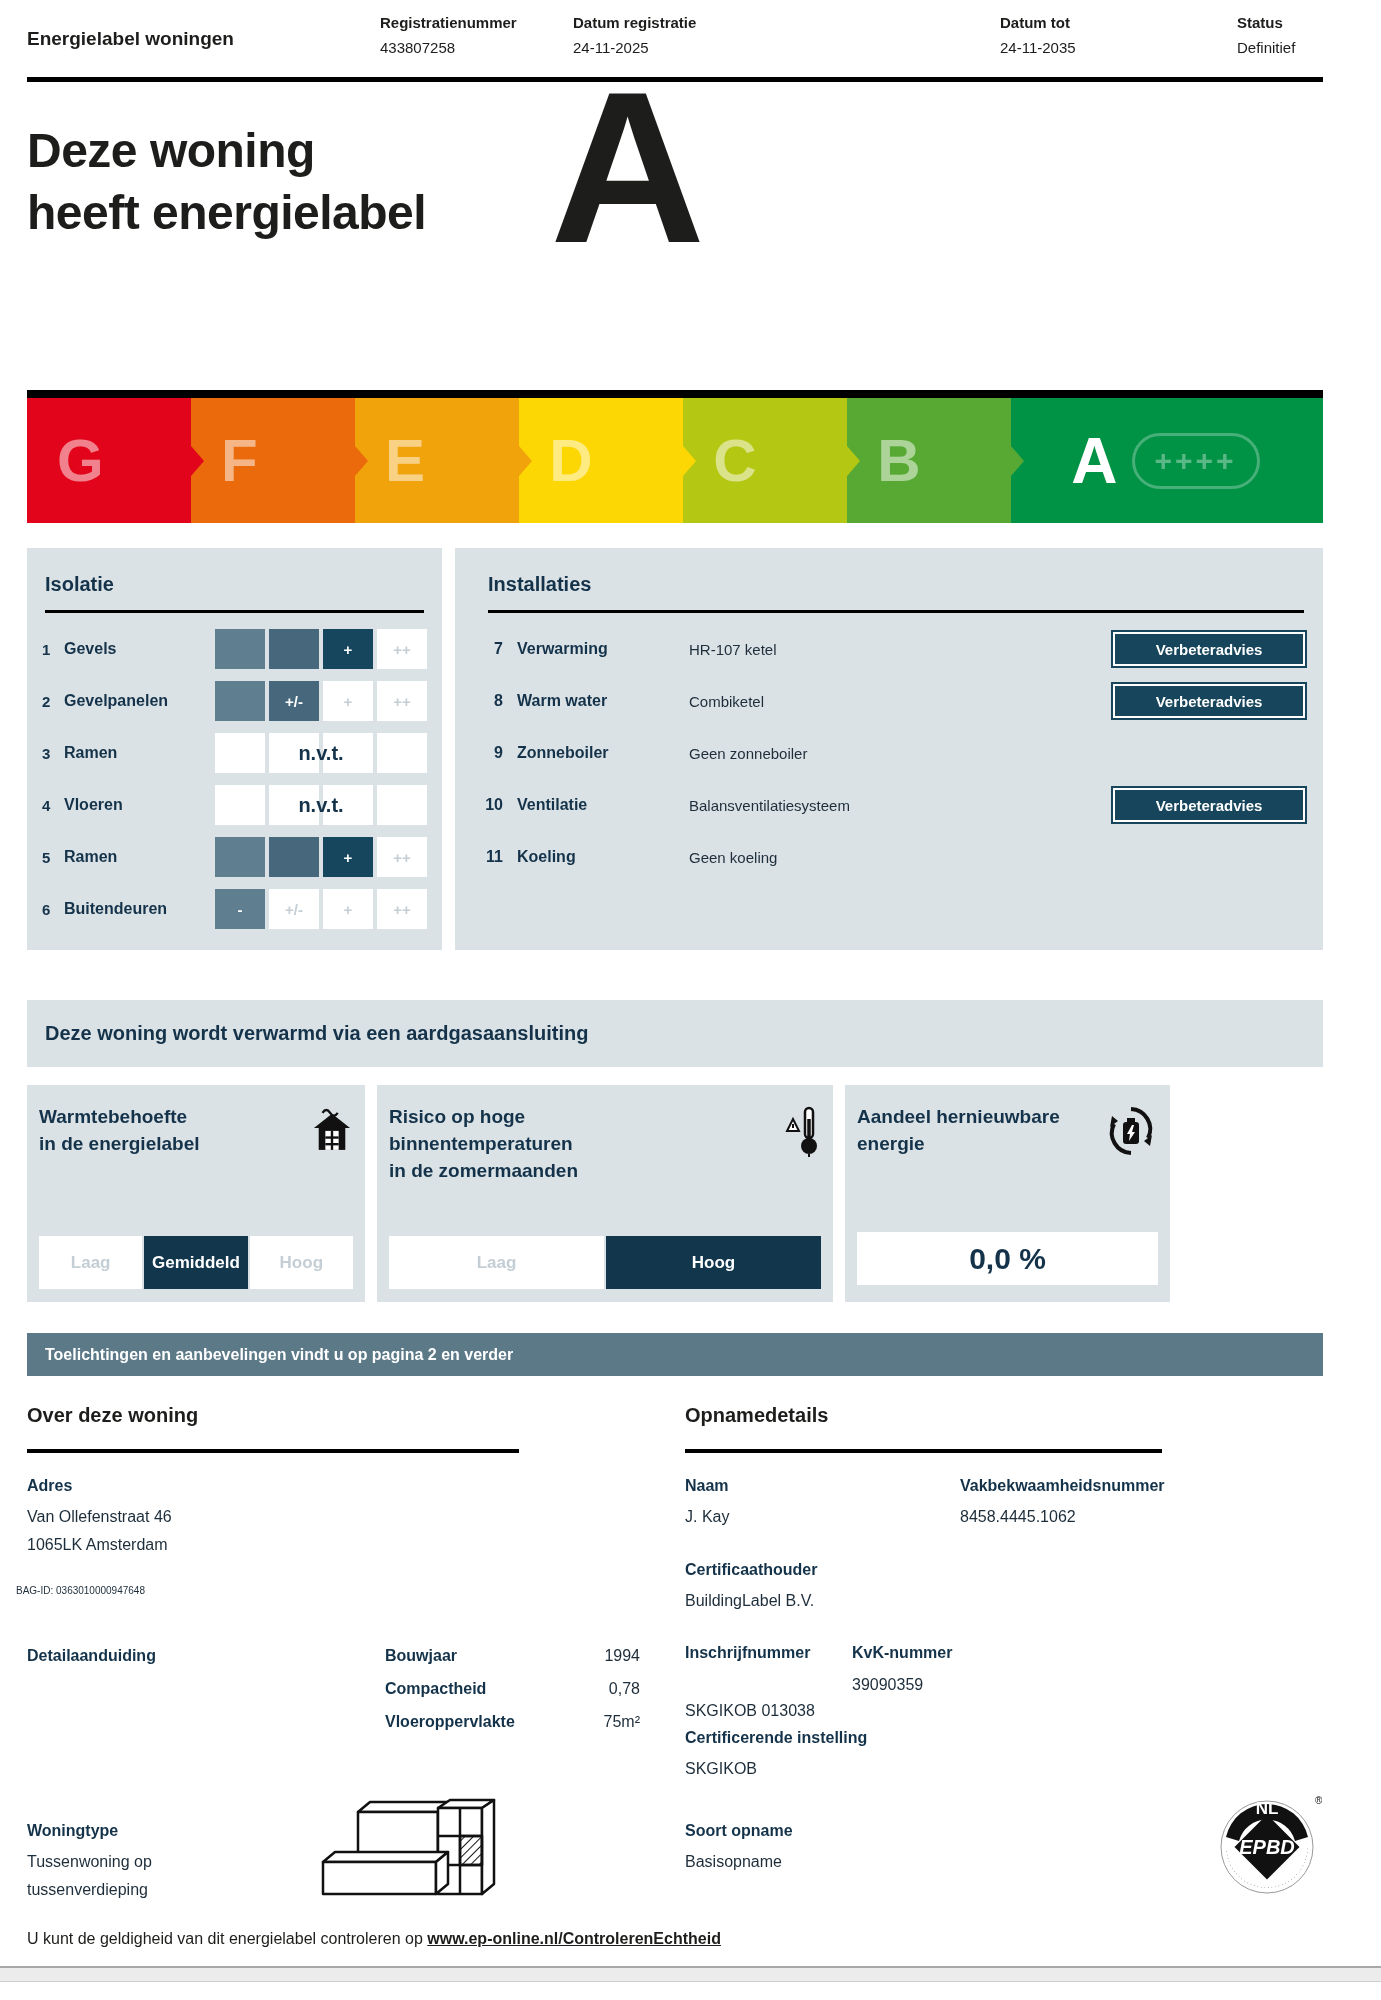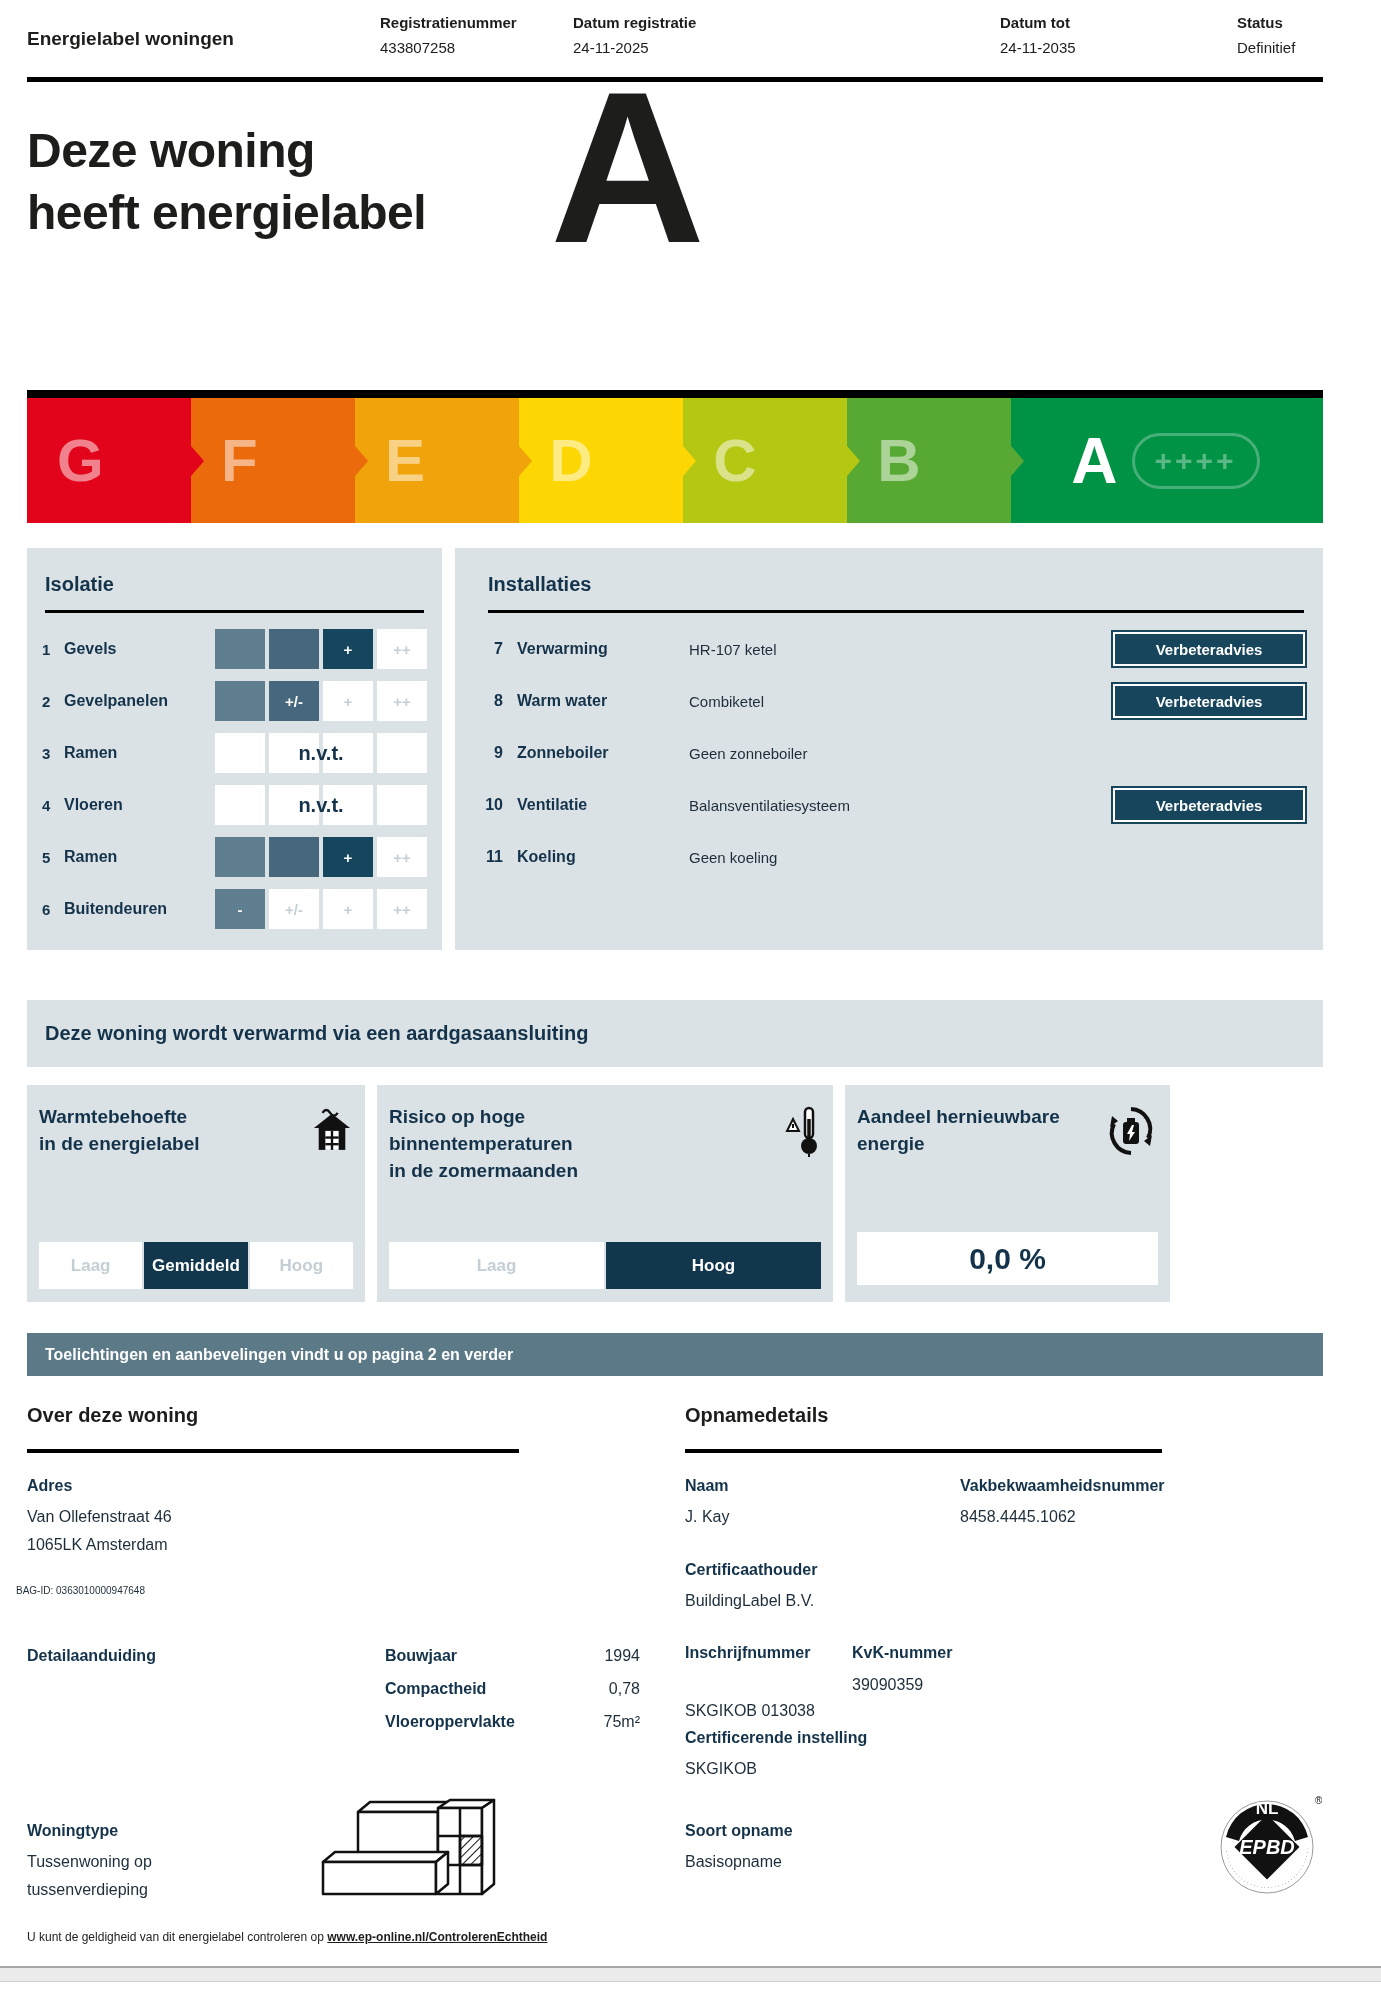--- a/index.html
+++ b/index.html
@@ -45,33 +45,33 @@
            color:#fff;font-weight:bold;font-size:15px;display:flex;align-items:center;justify-content:center;cursor:pointer;}
   
   .gas{position:absolute;left:27px;top:1000px;width:1296px;height:67px;background:var(--panel);display:flex;align-items:center;
        padding-left:18px;box-sizing:border-box;font-size:20px;font-weight:bold;color:var(--heading);}
   .slate{position:absolute;left:27px;top:1333px;width:1296px;height:43px;background:var(--slate);display:flex;align-items:center;
        padding-left:18px;box-sizing:border-box;font-size:16px;font-weight:bold;color:#fff;}
   
   .mid-panel{position:absolute;top:1085px;height:217px;background:var(--panel);box-sizing:border-box;padding:18px 12px 12px;}
   .mid-title{font-size:19px;font-weight:bold;color:var(--heading);line-height:27px;}
   .mid-icon{position:absolute;top:20px;right:14px;}
-  .segctl{position:absolute;bottom:13px;left:12px;right:12px;height:47px;display:flex;gap:2px;}
+  .segctl{position:absolute;bottom:13px;left:12px;right:12px;height:53px;display:flex;gap:2px;}
   .opt{flex:1;background:#fff;display:flex;align-items:center;justify-content:center;font-weight:bold;font-size:17px;color:var(--off);}
   .opt.sel{background:var(--dark_navy);color:#fff;}
   .value-box{position:absolute;bottom:17px;left:12px;right:12px;height:53px;background:#fff;display:flex;align-items:center;
        justify-content:center;font-size:30px;font-weight:bold;color:var(--heading);}
   
   .h2{font-size:20px;font-weight:bold;color:#1d1d1b;}
   .h2-rule{background:#000;height:4px;}
   .lbl{font-size:16px;font-weight:bold;color:var(--heading);}
   .val{font-size:16px;color:#1d2d3a;}
   .tiny{font-size:10px;color:#1d2d3a;}
   .num-val{width:100px;text-align:right;}
-  .footer{font-size:12px;color:#1d1d1b;}
+  .footer{font-size:16px;color:#1d1d1b;}
   .footer .link{font-weight:bold;text-decoration:underline;cursor:pointer;}
   .bottom-band{position:absolute;left:0;top:1966px;width:1381px;height:16px;background:#ececec;
        border-top:2px solid #a8a8a8;border-bottom:1px solid #cfcfcf;box-sizing:border-box;}
 </style>
 </head>
 <body>
 
 <div class="page">
 
   <div class="abs hdr-title" style="left:27px;top:28px;">Energielabel woningen</div>

